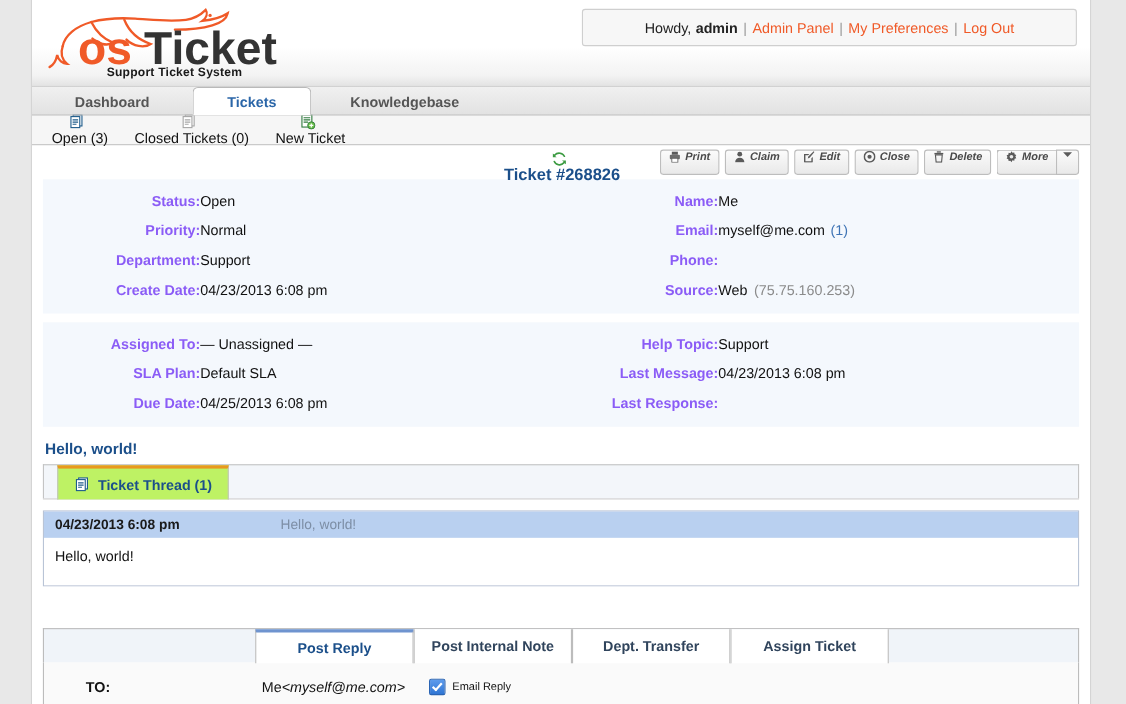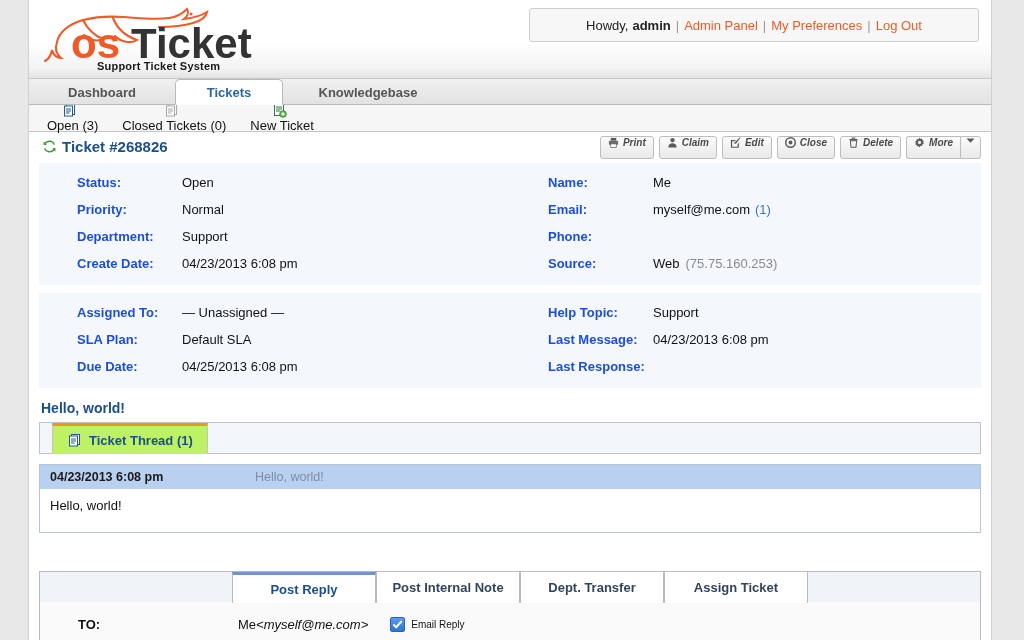--- a/index.html
+++ b/index.html
@@ -127,20 +127,21 @@
     height: 31px;
     padding: 6px 12px 0 14px;
     box-sizing: border-box;
   }
   .ticket-title {
     font-size: 15px;
     font-weight: bold;
     color: #1b4f8a;
     display: flex;
     align-items: center;
+    flex-direction: column;
   }
   .ticket-title .refresh { margin-right: 6px; display: flex; }
 
   .btnbar {
     position: absolute;
     right: 10px; top: 4px;
     display: flex;
     align-items: center;
   }
   .tbtn {
@@ -171,21 +172,21 @@
   .infoblock {
     margin: 0 10px;
     background: #f4f8fd;
     display: flex;
   }
   .infoblock + .infoblock { margin-top: 8px; }
   .infocol { width: 50%; box-sizing: border-box; padding: 6px 0 8px 0; }
   .infocol.left { padding-left: 38px; }
   .infocol.right { padding-left: 38px; }
   .irow { display: flex; height: 27px; align-items: center; font-size: 13px; }
-  .ilabel { width: 105px; font-weight: bold; color: #1d4ed8; flex: none; }
+  .ilabel { width: 105px; font-weight: bold; color: #8b5cf6; flex: none; text-align: right; }
   .ivalue { color: #111; }
   .ivalue .bluelink { color: #3f74b5; margin-left: 5px; }
   .ivalue .ipaddr { color: #8b8b8b; margin-left: 6px; }
 
   
   .subject {
     margin: 12px 0 6px 12px;
     font-size: 14px;
     font-weight: bold;
     color: #1b4f8a;

